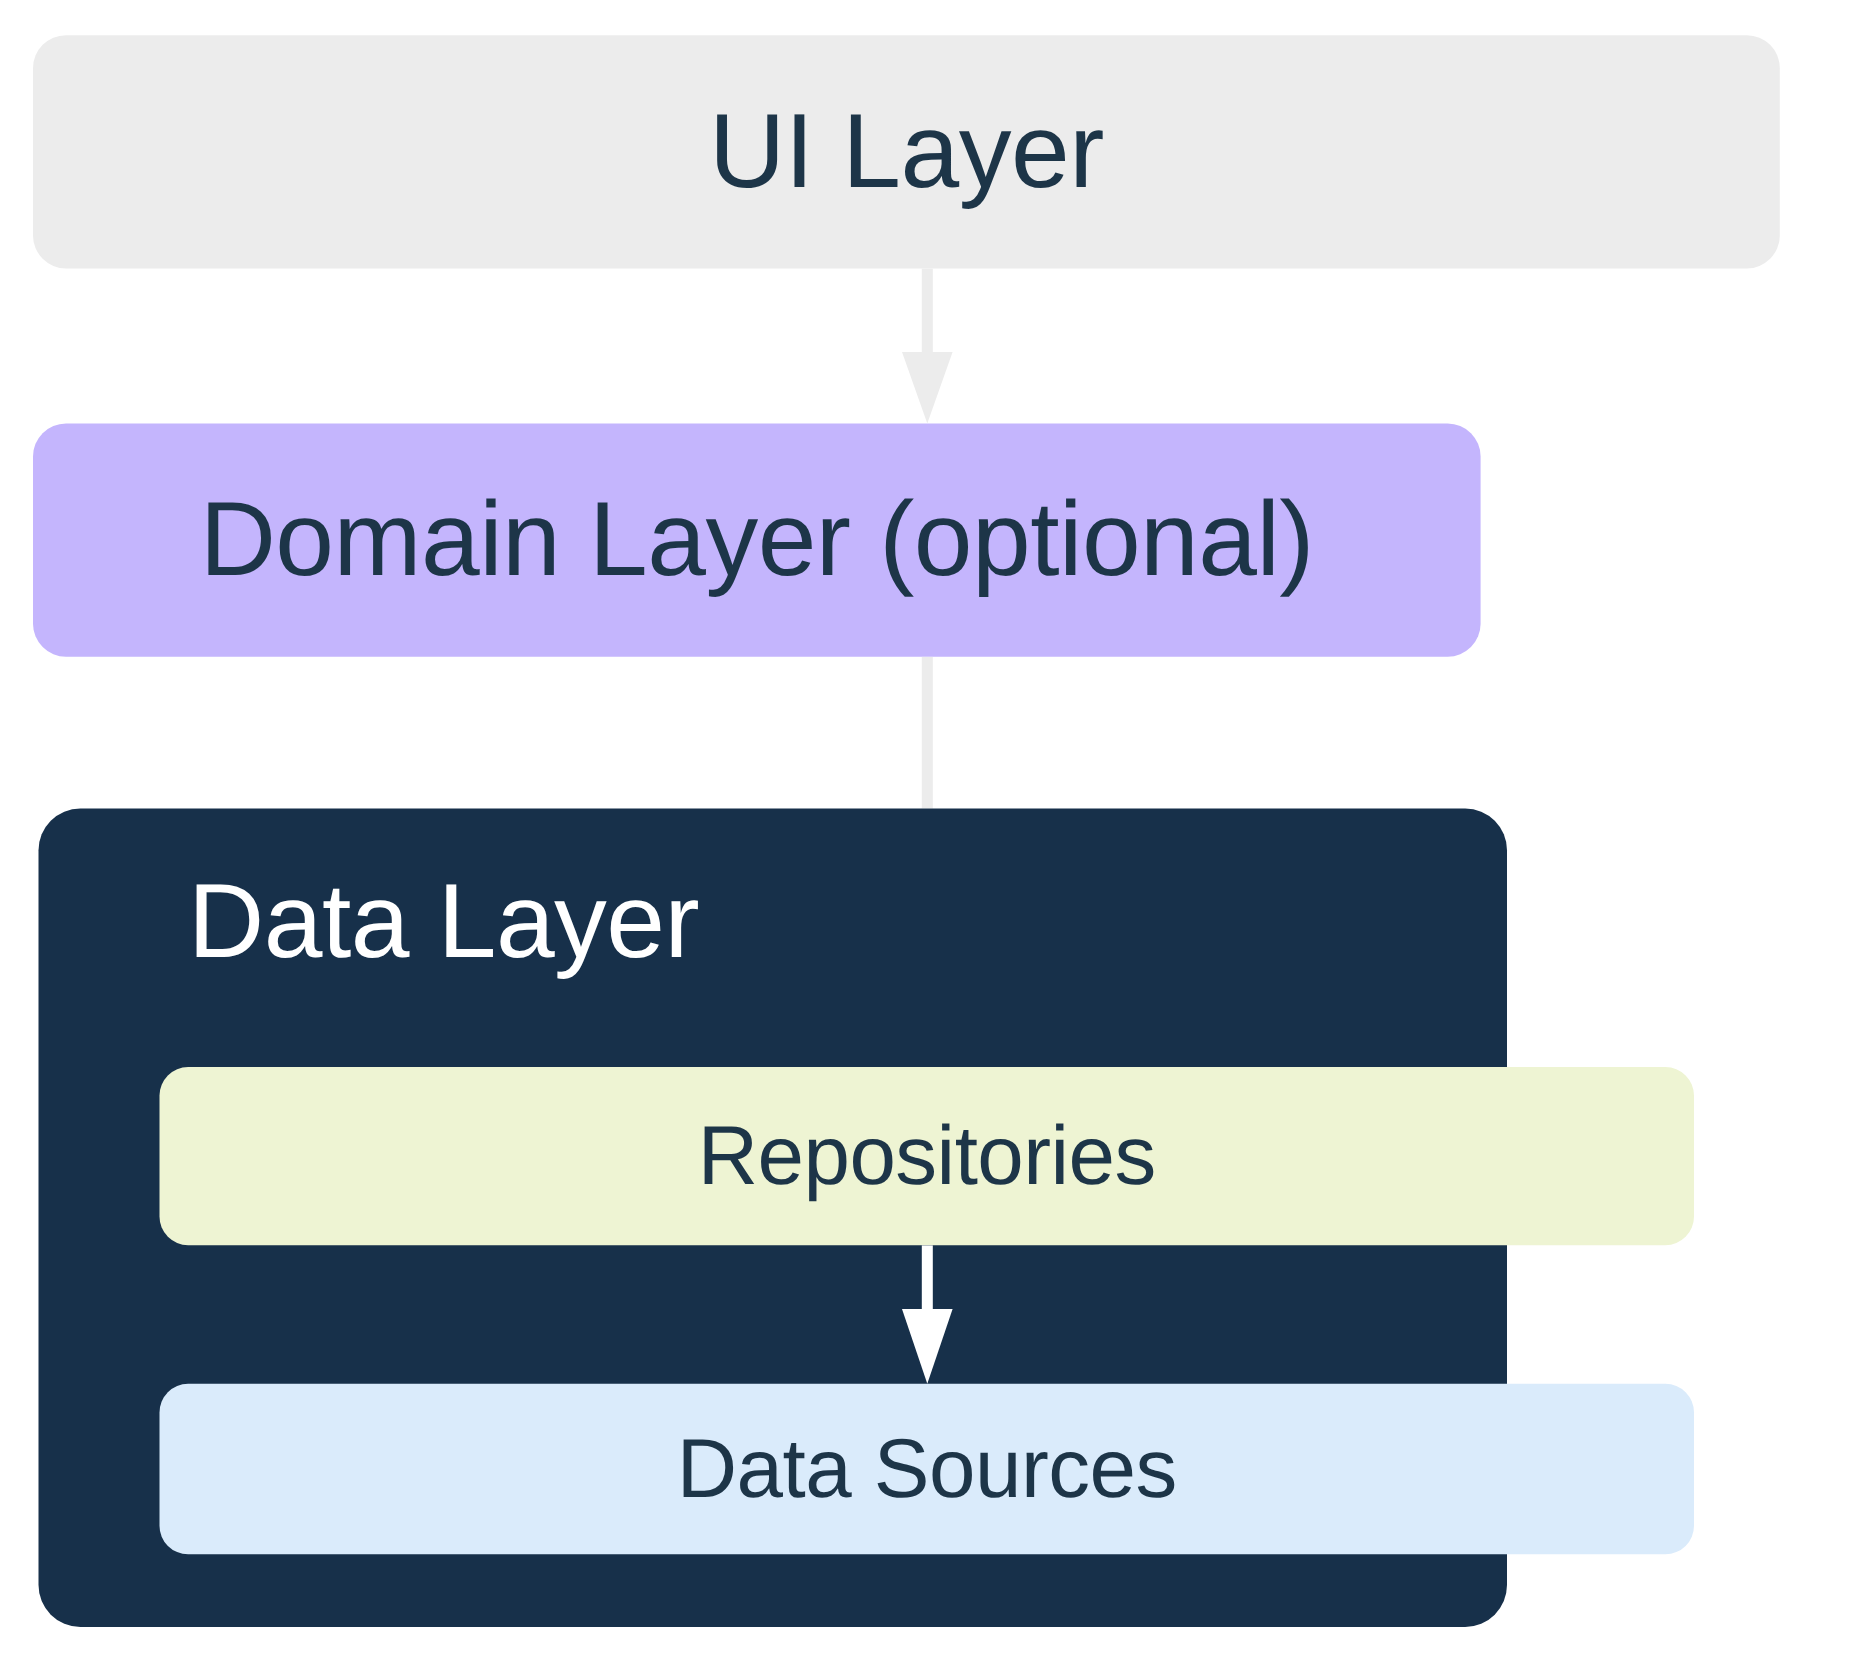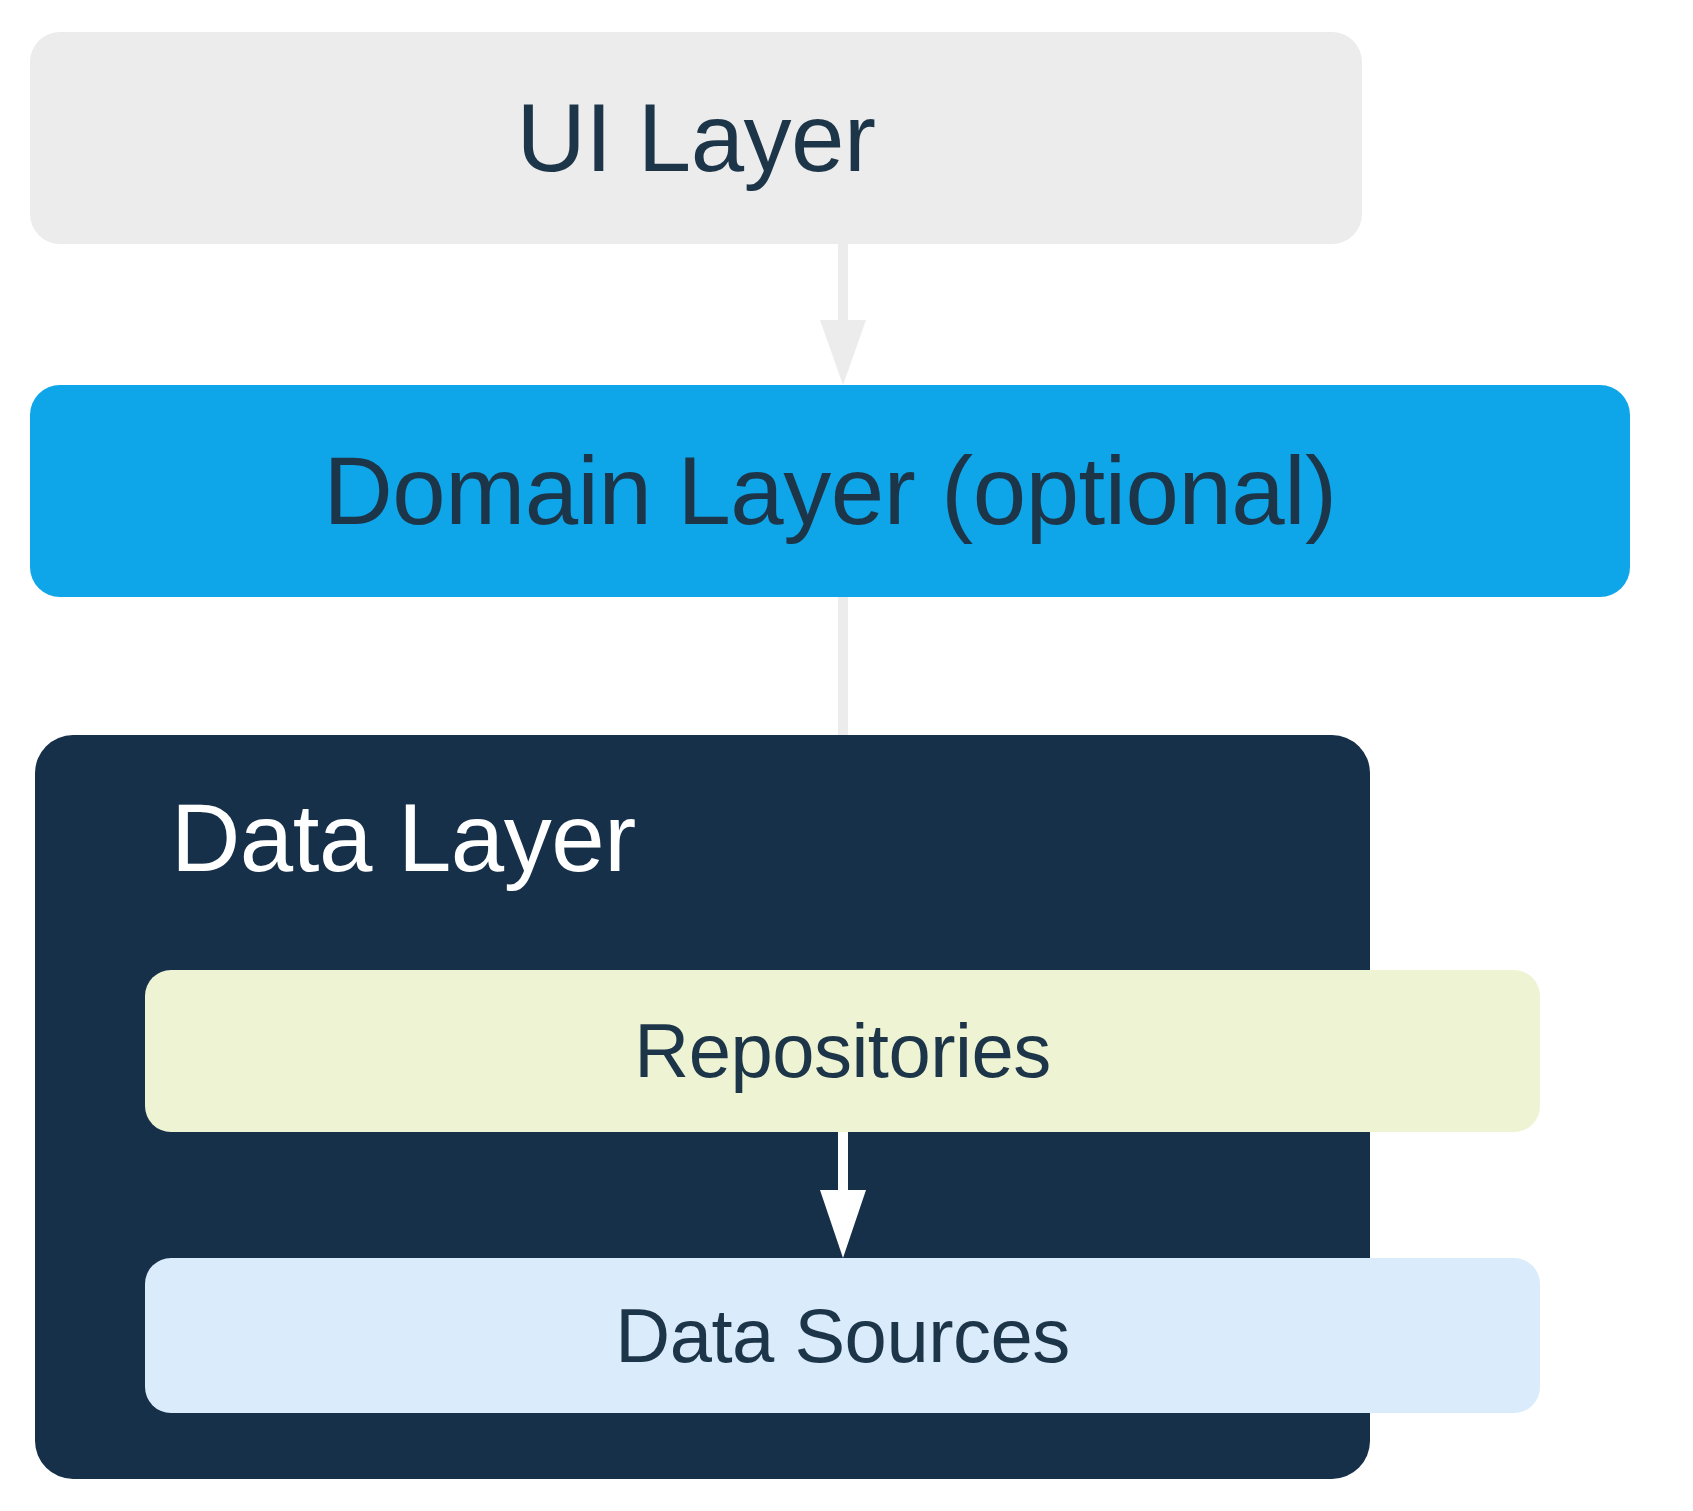--- a/index.html
+++ b/index.html
@@ -31,37 +31,37 @@
     font-weight: 300;
     letter-spacing: -0.5px;
     white-space: nowrap;
     line-height: 1;
   }
 
   
   #ui-layer {
     left: 30px;
     top: 32px;
-    width: 1332px;
+    width: 1588px;
     height: 212px;
     background: #ececec;
     border-radius: 30px;
   }
   #ui-layer .layer-label {
     font-size: 96px;
     color: #1d3548;
   }
 
   
   #domain-layer {
     left: 30px;
     top: 385px;
-    width: 1600px;
+    width: 1316px;
     height: 212px;
-    background: #0ea5e9;
+    background: #c4b5fd;
     border-radius: 30px;
   }
   #domain-layer .layer-label {
     font-size: 96px;
     color: #1d3548;
   }
 
   
   #data-layer {
     position: absolute;

